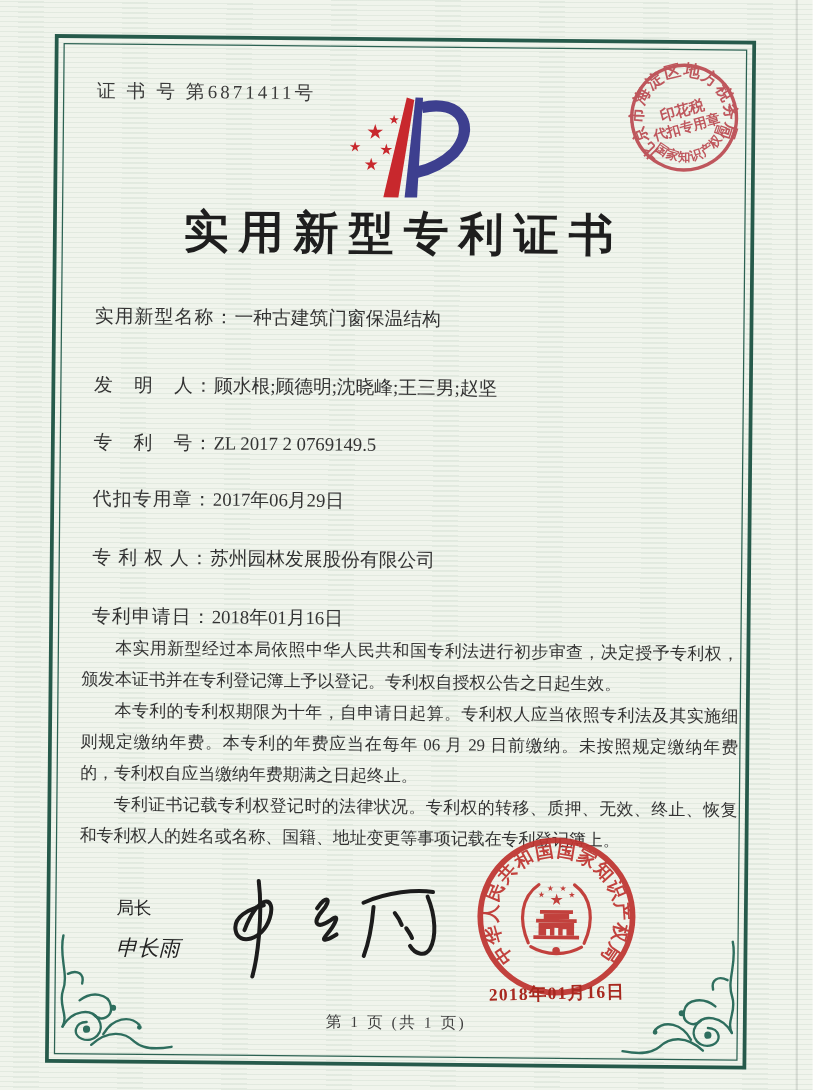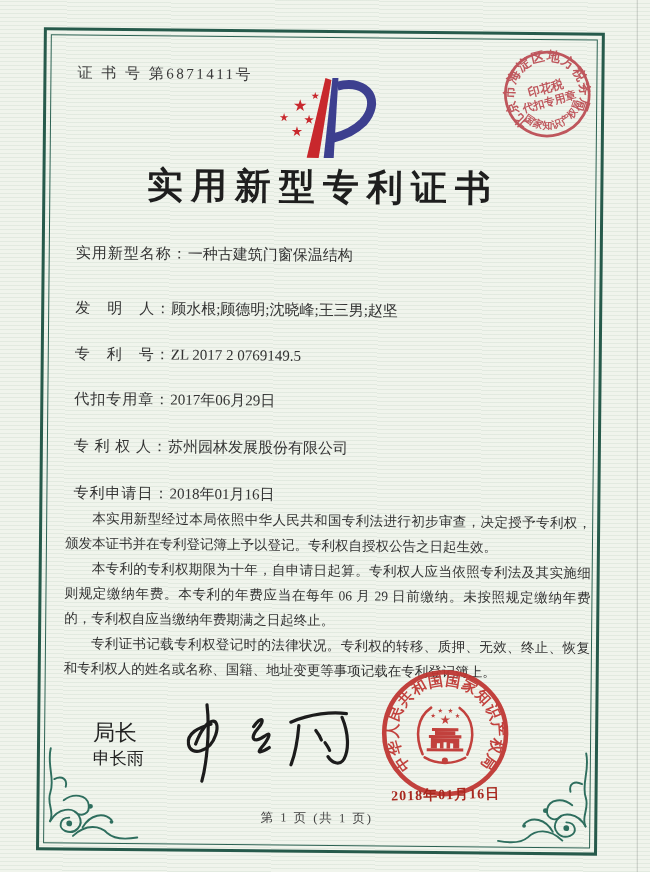--- a/index.html
+++ b/index.html
@@ -71,24 +71,24 @@
   .field-row.r4 { top: 193px; }
   .field-row.r5 { top: 240px; }
 
   .body-text {
     position: absolute; left: 66px; right: 58px; top: 508px;
     font-size: 13.5px; line-height: 25px; color: #333;
     text-align: justify;
   }
   .body-text p { text-indent: 2em; }
 
-  .signer-title { position: absolute; left: 96px; top: 720px; font-size: 22px; color: #222;
+  .signer-title { position: absolute; left: 96px; top: 720px; font-size: 14px; color: #222;
     font-family: "Liberation Sans", sans-serif; }
   .signer-name  { position: absolute; left: 96px; top: 749px; font-size: 17px; color: #222;
-    font-family: "Liberation Sans", sans-serif; }
+    font-family: "Liberation Sans", sans-serif; font-style: italic; }
   .signature { position: absolute; left: 172px; top: 693px; width: 195px; height: 105px;
     transform: rotate(-2deg); }
 
   .seal { position: absolute; left: 382px; top: 666px; width: 132px; height: 132px; opacity: 0.93; }
   .seal-date {
     position: absolute; left: 378px; top: 785px; width: 142px;
     text-align: center; font-size: 14px; font-weight: bold; color: #a8281f;
     letter-spacing: 1px; transform: rotate(-2deg);
   }
   .footer {

